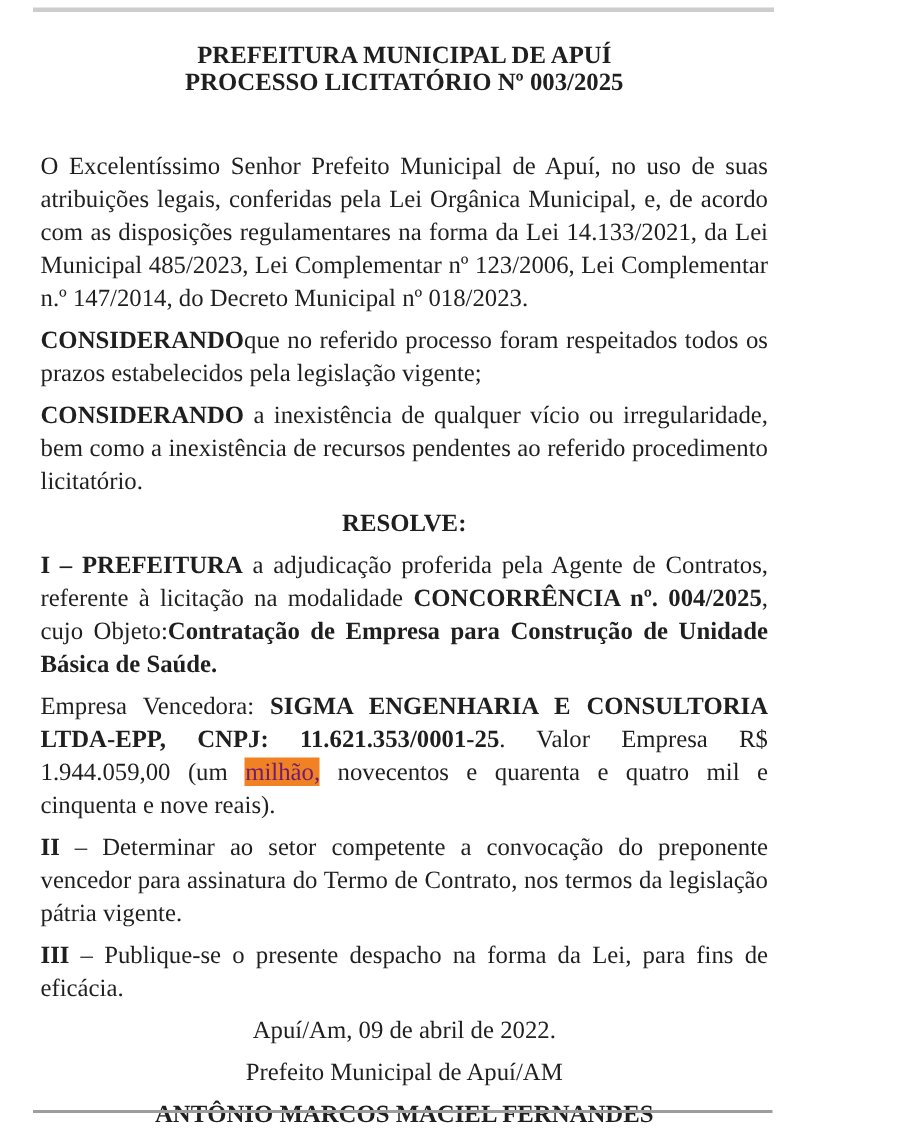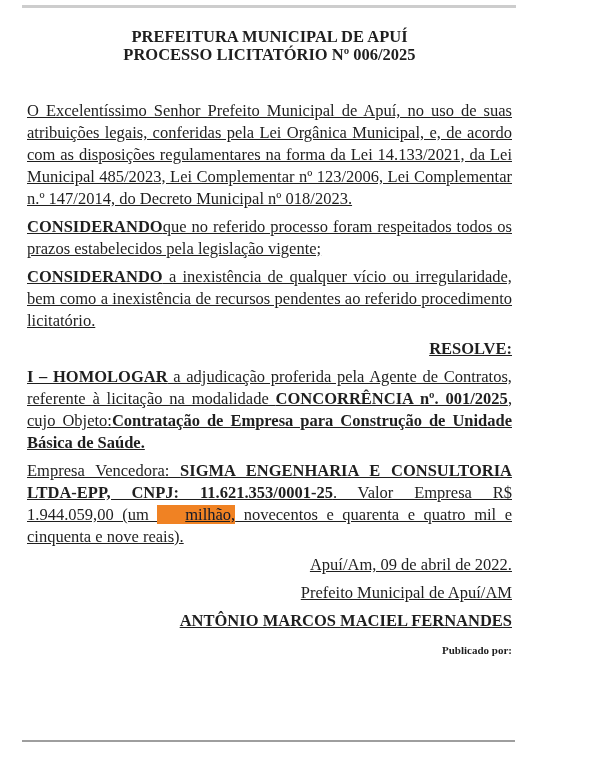--- a/index.html
+++ b/index.html
@@ -41,65 +41,65 @@
     font-size: 16.5px;
     line-height: 18px;
     margin-bottom: 36px;
   }
   .doc-header div { white-space: nowrap; }
   .doc-body p {
     font-size: 16.5px;
     line-height: 22px;
     text-align: justify;
     margin: 4px 0 6px 0;
-    text-decoration: underline;
   }
-  .doc-body p.single { text-align: right; }
+  .doc-body p.single { text-align: center; }
   b { font-weight: bold; }
   .hl {
     background: #F08223;
-    color: #0f172a;
-    padding-left: 28px;
+    color: #701a75;
   }
   .doc-footer {
     margin-top: 8px;
     text-align: right;
     font-size: 11px;
     line-height: 21px;
   }
   .doc-footer .bold { font-weight: bold; }
 </style>
 </head>
 <body>
 
 <div class="page">
   <div class="top-rule"></div>
 
   <div class="content">
 
     <div class="doc-header">
       <div>PREFEITURA MUNICIPAL DE APUÍ</div>
-      <div>PROCESSO LICITATÓRIO Nº 006/2025</div>
+      <div>PROCESSO LICITATÓRIO Nº 003/2025</div>
     </div>
 
     <div class="doc-body">
 
       <p><span>O Excelentíssimo Senhor Prefeito Municipal de Apuí, no uso de suas atribuições legais, conferidas pela Lei Orgânica Municipal, e, de acordo com as disposições regulamentares na forma da Lei 14.133/2021, da Lei Municipal 485/2023, Lei Complementar nº 123/2006, Lei Complementar n.º 147/2014, do Decreto Municipal nº 018/2023.</span></p>
 
       <p><b>CONSIDERANDO</b><span>que no referido processo foram respeitados todos os prazos estabelecidos pela legislação vigente;</span></p>
 
       <p><b>CONSIDERANDO</b><span> a inexistência de qualquer vício ou irregularidade, bem como a inexistência de recursos pendentes ao referido procedimento licitatório.</span></p>
 
       <p class="single"><b>RESOLVE:</b></p>
 
-      <p><b>I – HOMOLOGAR</b><span> a adjudicação proferida pela Agente de Contratos, referente à licitação na modalidade </span><b>CONCORRÊNCIA nº. 001/2025</b><span>, cujo Objeto:</span><b>Contratação de Empresa para Construção de Unidade Básica de Saúde.</b></p>
+      <p><b>I – PREFEITURA</b><span> a adjudicação proferida pela Agente de Contratos, referente à licitação na modalidade </span><b>CONCORRÊNCIA nº. 004/2025</b><span>, cujo Objeto:</span><b>Contratação de Empresa para Construção de Unidade Básica de Saúde.</b></p>
 
       <p><span>Empresa Vencedora: </span><b>SIGMA ENGENHARIA E CONSULTORIA LTDA-EPP, CNPJ: 11.621.353/0001-25</b><span>. Valor Empresa R$ 1.944.059,00 (um </span><span class="hl">milhão,</span><span> novecentos e quarenta e quatro mil e cinquenta e nove reais).</span></p>
 
+      <p><b>II</b><span> – Determinar ao setor competente a convocação do preponente vencedor para assinatura do Termo de Contrato, nos termos da legislação pátria vigente.</span></p>
 
+      <p><b>III</b><span> – Publique-se o presente despacho na forma da Lei, para fins de eficácia.</span></p>
 
       <p class="single"><span>Apuí/Am, 09 de abril de 2022.</span></p>
 
       <p class="single"><span>Prefeito Municipal de Apuí/AM</span></p>
 
       <p class="single"><b>ANTÔNIO MARCOS MACIEL FERNANDES</b></p>
 
     </div>
 
     <div class="doc-footer">

